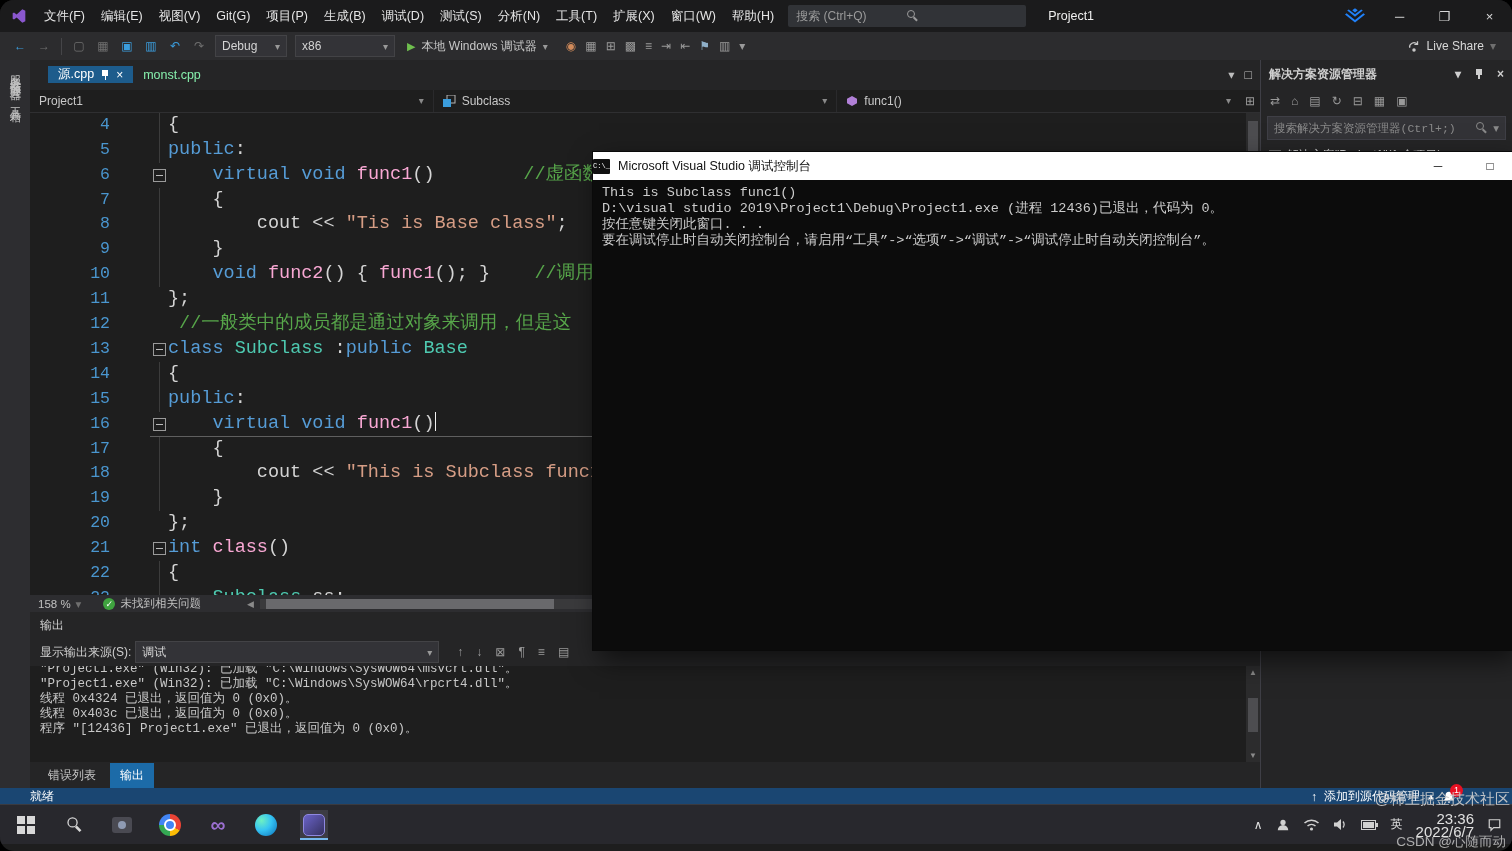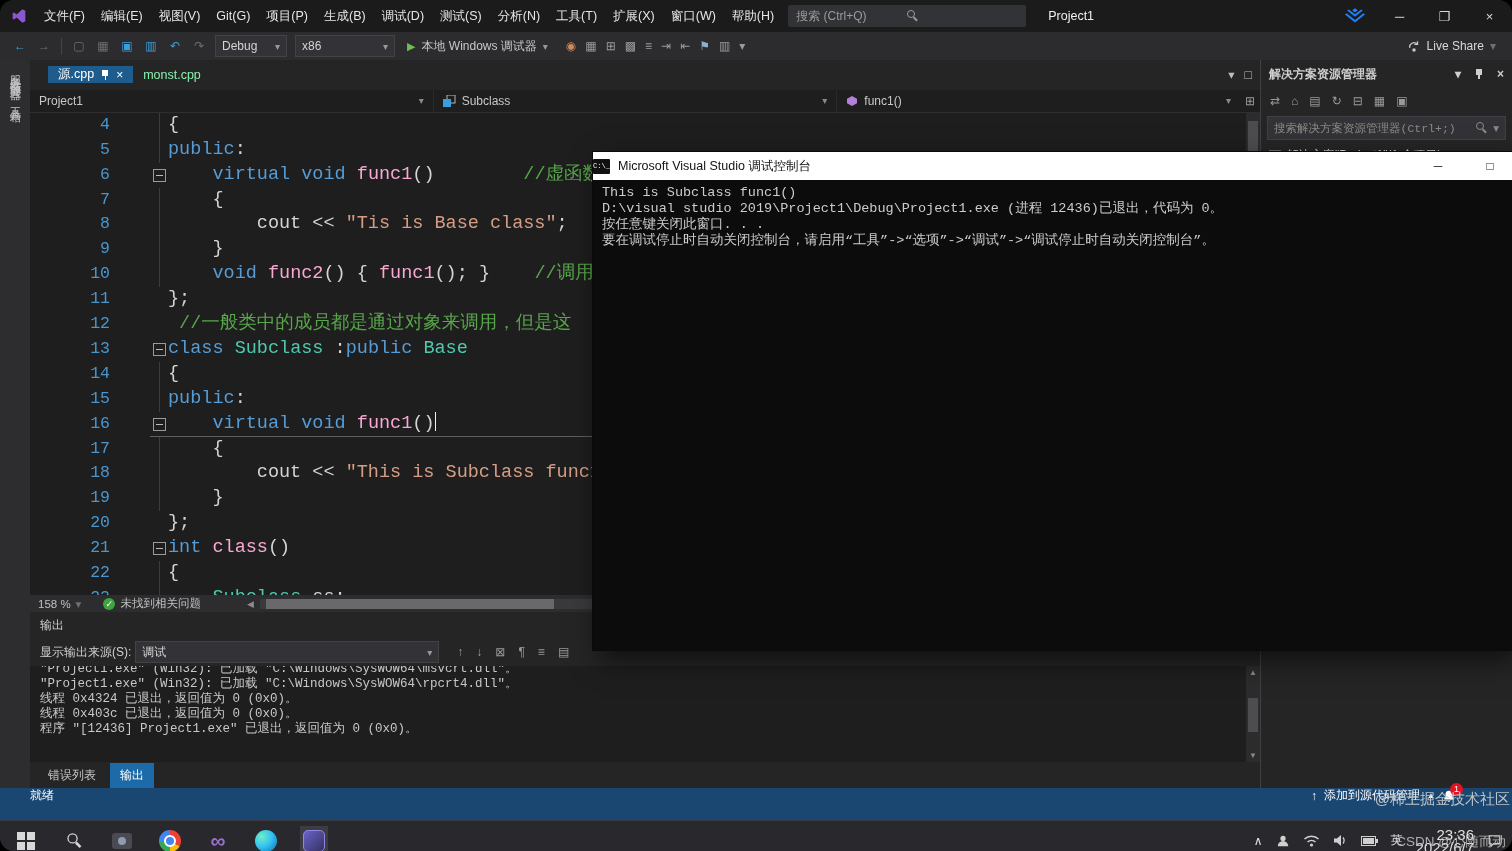--- a/index.html
+++ b/index.html
@@ -110,21 +110,21 @@
   #rp-toolbar{height:26px;display:flex;align-items:center;gap:11px;padding:0 9px;color:#9a9a9a;}
   .rpico{font-size:12px;}
   .rp-search{height:22px;margin:2px 6px;background:#333337;border:1px solid #3f3f46;
     display:flex;align-items:center;gap:6px;padding:0 6px;color:#8a8a8a;font-size:11.5px;}
   .rp-search span.ph{flex:1;overflow:hidden;white-space:nowrap;font-family:Liberation Mono, monospace;}
   .rp-tree{display:flex;align-items:center;gap:6px;padding:5px 8px;color:#d8d8d8;}
   .treeico{width:12px;height:12px;background:#7c7c7c;
     background:linear-gradient(#a8a8a8,#a8a8a8) 0 2px/12px 1px no-repeat,#6d6d6d;}
 
   
-  .statusbar{height:32px;background:#1a4672;display:flex;align-items:flex-end;color:#fff;font-size:12px;
+  .statusbar{height:16px;background:#1a4672;display:flex;align-items:flex-start;color:#fff;font-size:12px;
     padding:0 12px 16px 30px;box-sizing:border-box;}
   .sb-right{margin-left:auto;display:flex;align-items:center;gap:7px;position:relative;padding-right:44px;}
   .sb-bell{position:relative;display:flex;align-items:center;}
   .sb-badge{position:absolute;top:-6px;left:8px;background:#e81123;color:#fff;border-radius:50%;
     width:13px;height:13px;font-size:9px;line-height:13px;text-align:center;}
 
   
   .taskbar{height:39px;background:#28282d;border-top:1px solid #3a3a3f;display:flex;align-items:center;}
   .tk-left{display:flex;align-items:center;gap:20px;padding-left:12px;}
   .tkbtn{width:28px;height:30px;display:flex;align-items:center;justify-content:center;}

